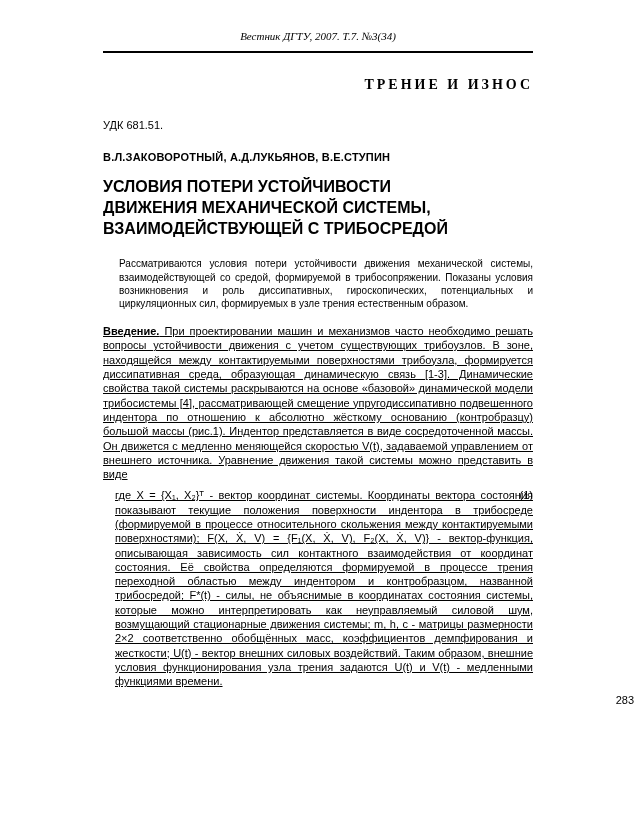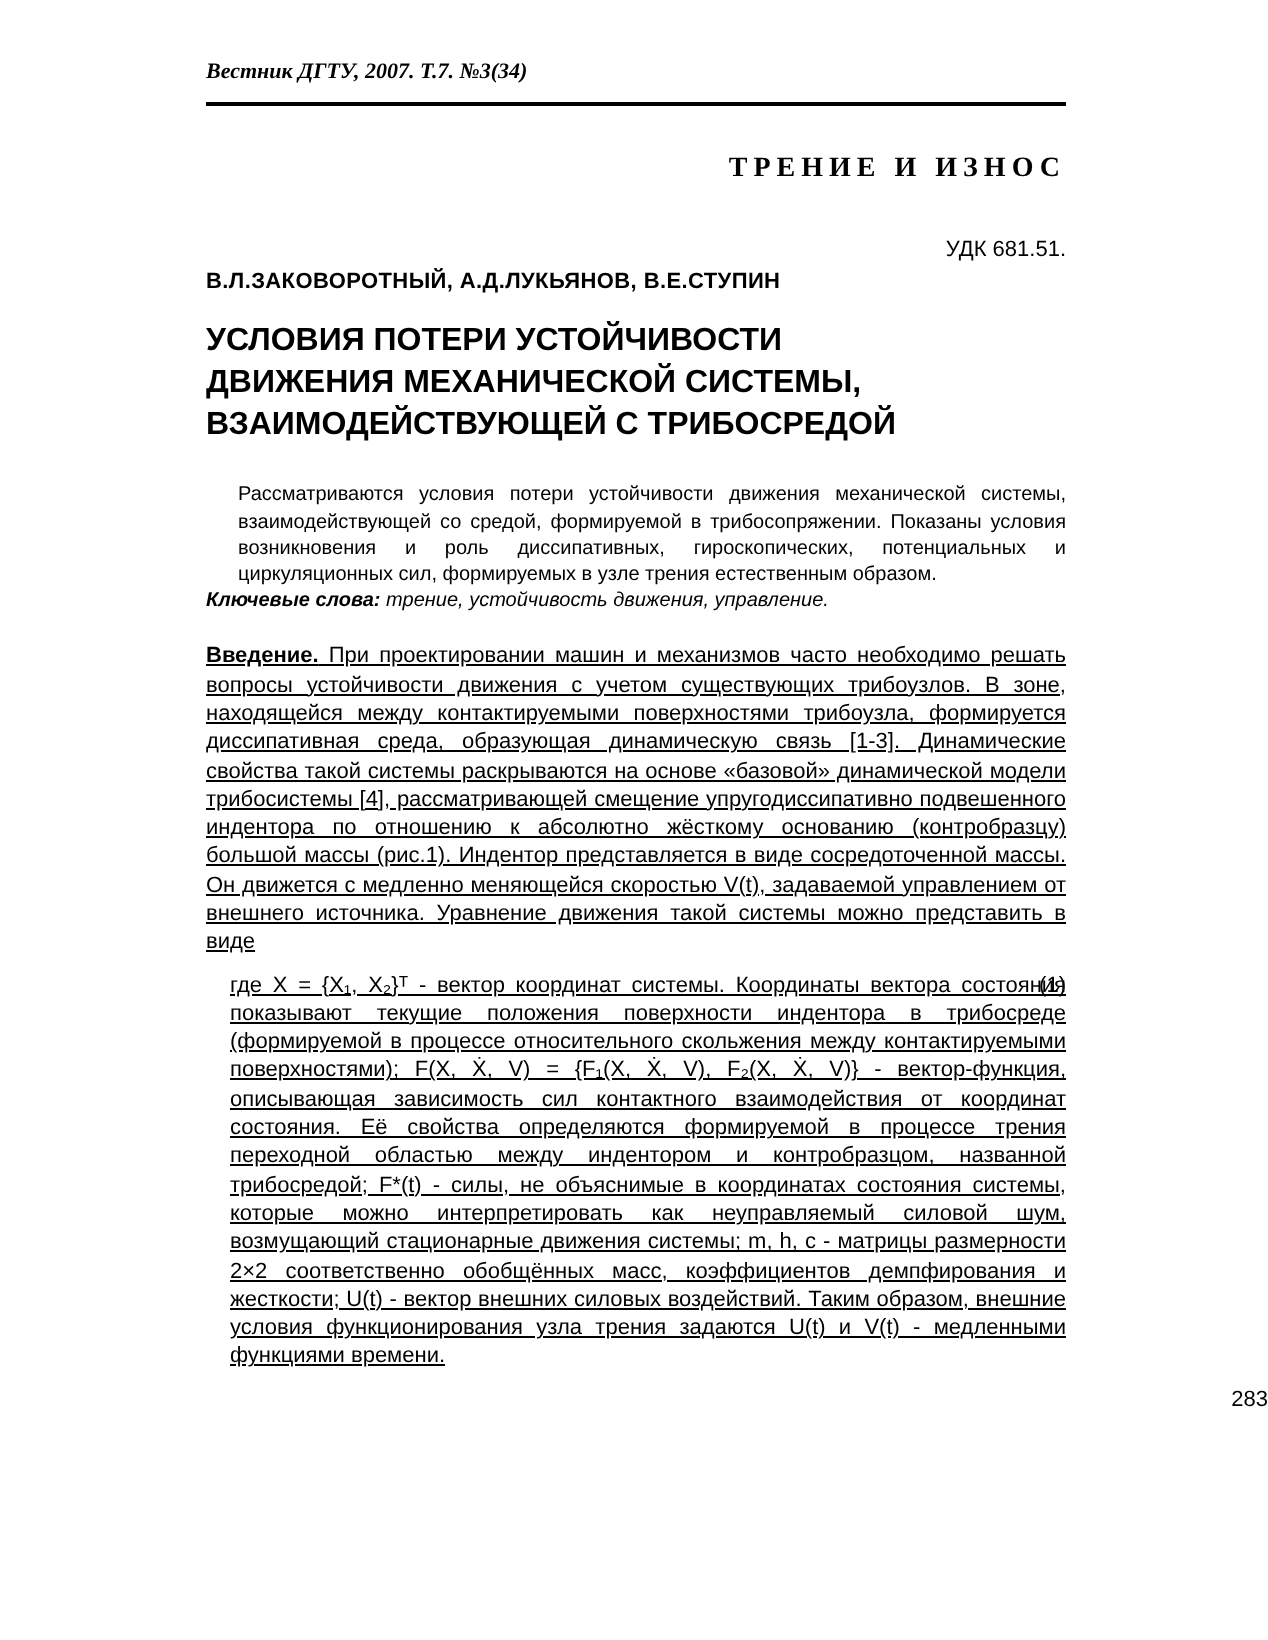--- a/index.html
+++ b/index.html
@@ -7,36 +7,37 @@
     position: relative;
     width: 634px; height: 820px;
     background: #ffffff; color: #000000;
     font-family: "Liberation Sans", "DejaVu Sans", sans-serif;
     box-sizing: border-box;
     padding: 30px 101px 0 103px;
     overflow: hidden;
   }
   .journal-header {
     font-family: "Liberation Serif", "DejaVu Serif", serif;
-    font-style: italic; font-weight: bold;
+    font-style: italic; font-weight: normal;
     font-size: 11px;
+    text-align: center;
   }
   .header-rule {
     border: none; border-top: 2px solid #000;
     margin: 9px 0 0 0;
   }
   .section-title {
     margin: 24px 0 0 0;
     text-align: right;
     font-family: "Liberation Serif", "DejaVu Serif", serif;
     font-size: 14px; font-weight: bold;
     letter-spacing: 3px;
   }
-  .udc { margin-top: 26px; font-size: 11px; text-align: right; }
-  .authors { margin-top: 4px; font-size: 11px; font-weight: bold; letter-spacing: 0.2px; }
+  .udc { margin-top: 26px; font-size: 11px; }
+  .authors { margin-top: 20px; font-size: 11px; font-weight: bold; letter-spacing: 0.2px; }
   .title {
     margin: 14px 0 0 0;
     font-size: 16px; font-weight: bold;
     line-height: 1.3;
     max-width: 345px;
   }
   .abstract {
     margin: 18px 0 0 16px;
     font-size: 10px; 
     text-align: justify; line-height: 1.32;
@@ -82,23 +83,20 @@
   <div class="section-title">ТРЕНИЕ И ИЗНОС</div>
 
   <div class="udc">УДК 681.51.</div>
 
   <div class="authors">В.Л.ЗАКОВОРОТНЫЙ, А.Д.ЛУКЬЯНОВ, В.Е.СТУПИН</div>
 
   <div class="title">УСЛОВИЯ ПОТЕРИ УСТОЙЧИВОСТИ ДВИЖЕНИЯ МЕХАНИЧЕСКОЙ СИСТЕМЫ, ВЗАИМОДЕЙСТВУЮЩЕЙ С ТРИБОСРЕДОЙ</div>
 
   <p class="abstract">Рассматриваются условия потери устойчивости движения механической системы, взаимодействующей со средой, формируемой в трибосопряжении. Показаны условия возникновения и роль диссипативных, гироскопических, потенциальных и циркуляционных сил, формируемых в узле трения естественным образом.</p>
 
-  <p class="keywords">
-    <span class="kw-label">Ключевые слова:</span><span> трение, устойчивость движения, управление.</span>
-  </p>
 
   <p class="body-par">
     <span class="run-in">Введение.</span><span> При проектировании машин и механизмов часто необходимо решать вопросы устойчивости движения с учетом существующих трибоузлов. В зоне, находящейся между контактируемыми поверхностями трибоузла, формируется диссипативная среда, образующая динамическую связь [1-3]. Динамические свойства такой системы раскрываются на основе «базовой» динамической модели трибосистемы [4], рассматривающей смещение упругодиссипативно подвешенного индентора по отношению к абсолютно жёсткому основанию (контробразцу) большой массы (рис.1). Индентор представляется в виде сосредоточенной массы. Он движется с медленно меняющейся скоростью V(t), задаваемой управлением от внешнего источника. Уравнение движения такой системы можно представить в виде</span>
   </p>
 
   <div class="equation-row">
     <span class="eq-number">(1)</span>
   </div>
 
   <p class="body-par par2">где X = {X₁, X₂}ᵀ - вектор координат системы. Координаты вектора состояния показывают текущие положения поверхности индентора в трибосреде (формируемой в процессе относительного скольжения между контактируемыми поверхностями); F(X, Ẋ, V) = {F₁(X, Ẋ, V), F₂(X, Ẋ, V)} - вектор-функция, описывающая зависимость сил контактного взаимодействия от координат состояния. Её свойства определяются формируемой в процессе трения переходной областью между индентором и контробразцом, названной трибосредой; F*(t) - силы, не объяснимые в координатах состояния системы, которые можно интерпретировать как неуправляемый силовой шум, возмущающий стационарные движения системы; m, h, c - матрицы размерности 2×2 соответственно обобщённых масс, коэффициентов демпфирования и жесткости; U(t) - вектор внешних силовых воздействий. Таким образом, внешние условия функционирования узла трения задаются U(t) и V(t) - медленными функциями времени.</p>

